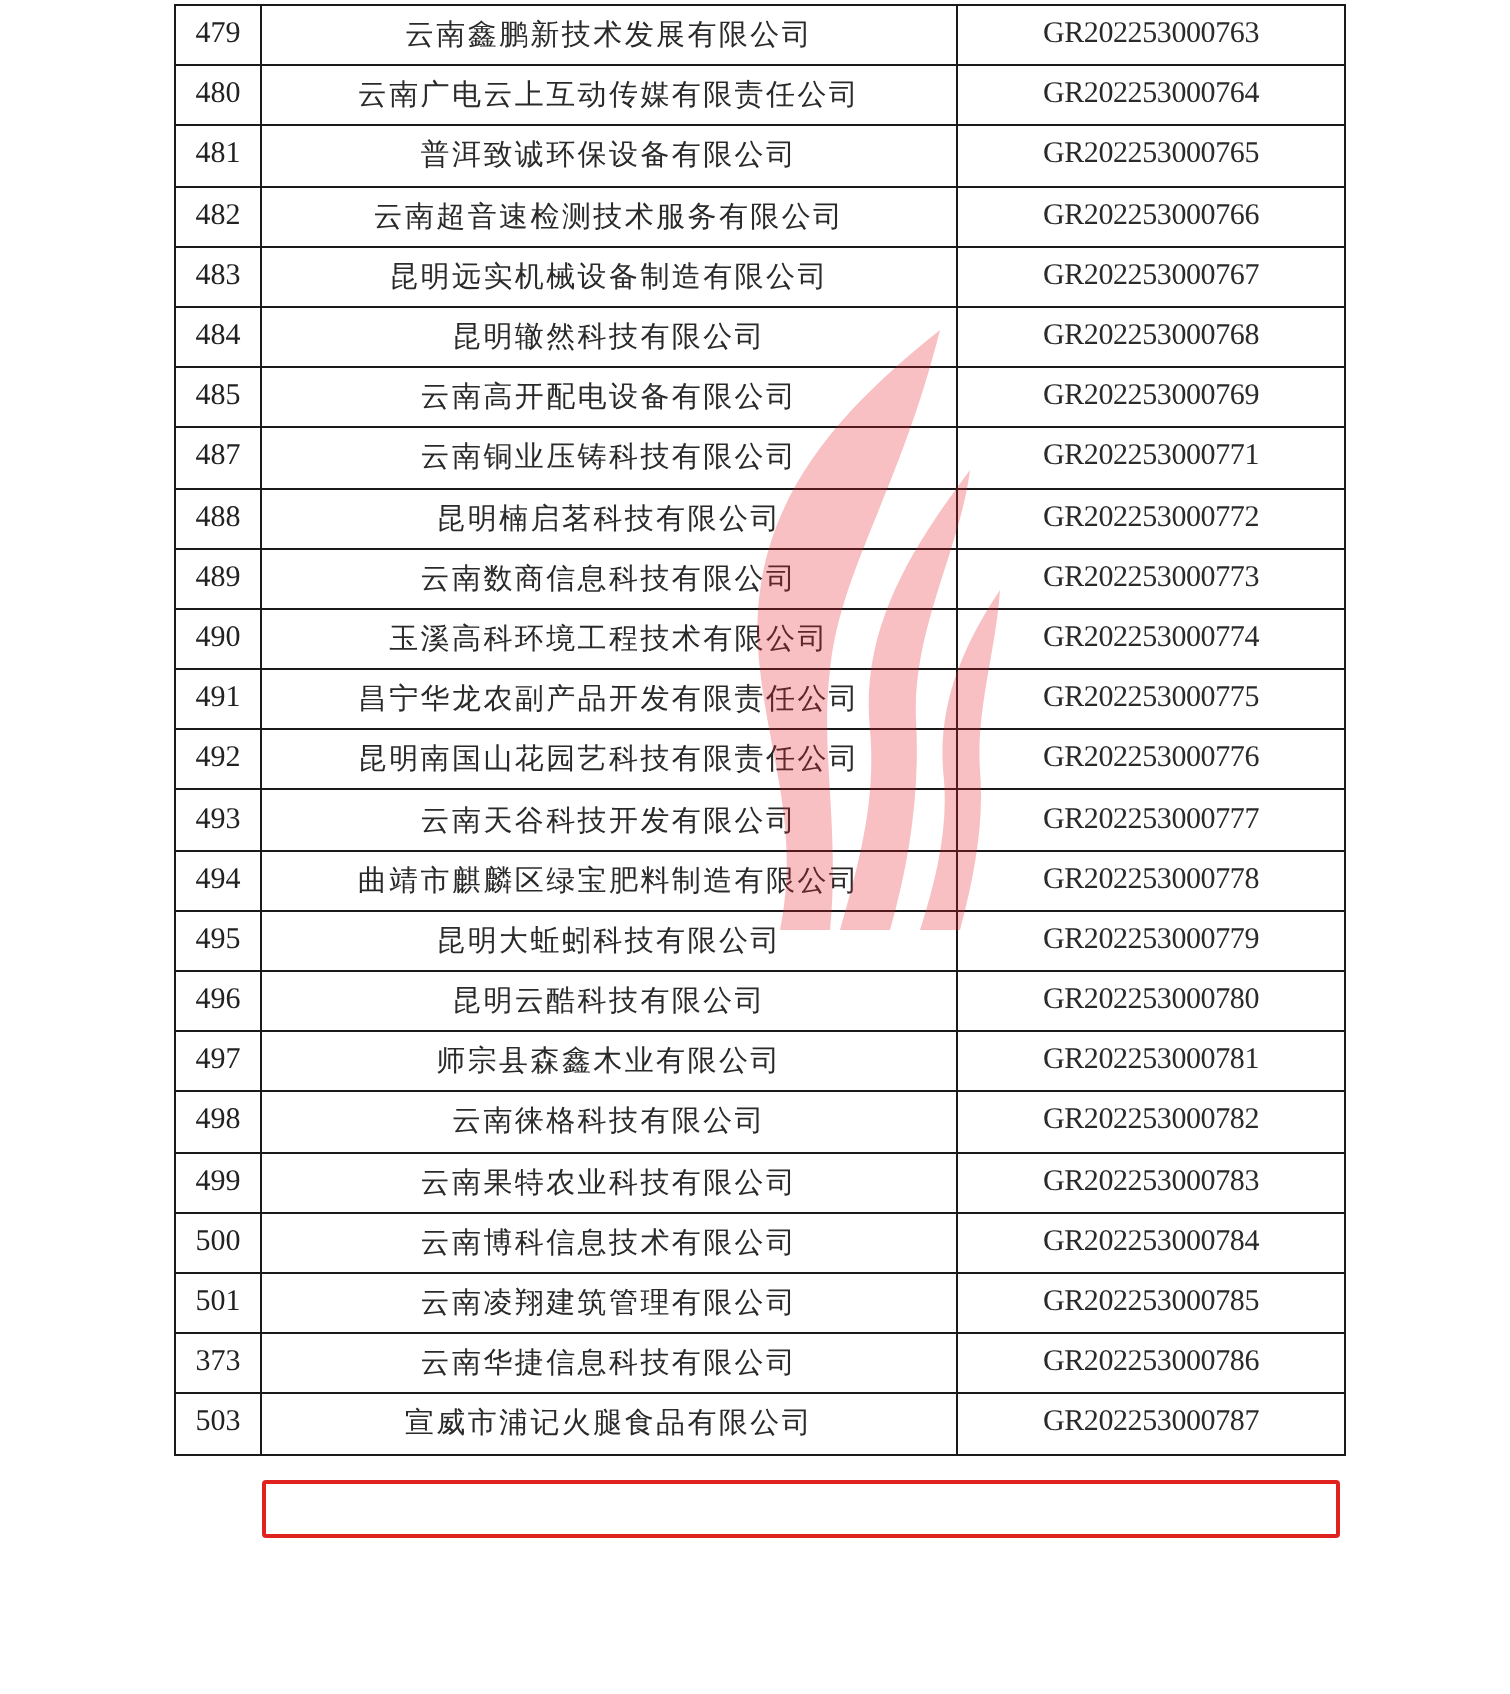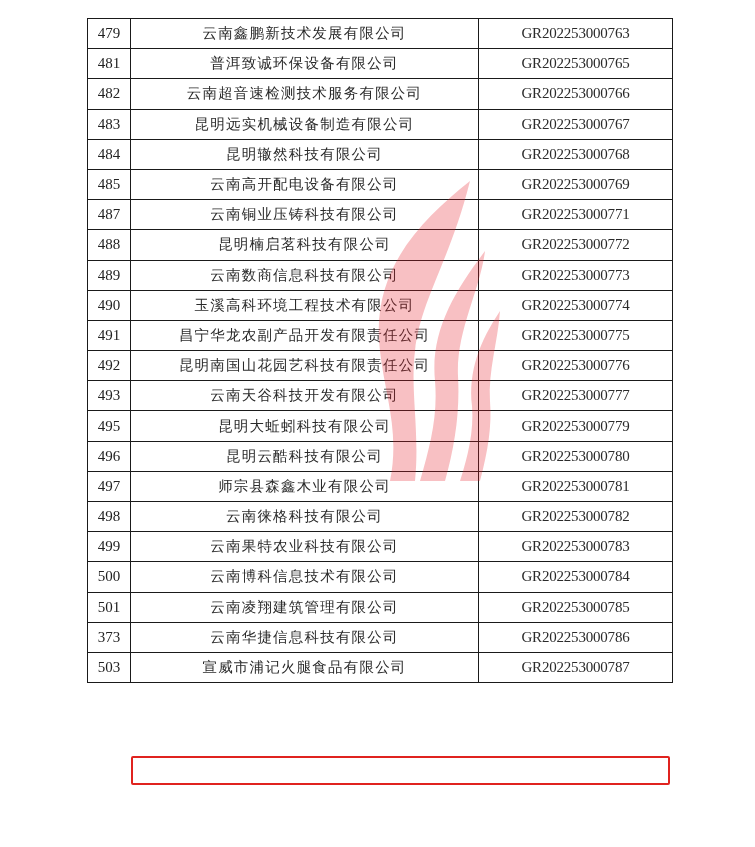--- a/index.html
+++ b/index.html
@@ -1,38 +1,43 @@
 <!DOCTYPE html>
 <html><head>
 <meta charset="utf-8">
 <style>
   html, body { margin: 0; padding: 0; background: #ffffff; }
   body { width: 755px; height: 847px; position: relative; overflow: hidden;
          font-family: "DejaVu Serif", "Liberation Serif", serif; color: #222; }
-  .page { position: absolute; left: 0; top: 16px; width: 755px; height: 642px; }
+  .page { position: absolute; left: 0; top: 0; width: 755px; height: 642px; }
   table.list { position: absolute; left: 87px; top: 2px; border-collapse: collapse; }
   table.list td { border: 1.5px solid #1a1a1a; height: 29.2px; padding: 0; text-align: center;
                   vertical-align: middle; background: transparent; }
   td.num { width: 42px; font-family: "Liberation Serif", serif; font-size: 15px; padding-top: 3px; }
   td.name { width: 347px; font-family: "DejaVu Sans", sans-serif; font-size: 14.5px; letter-spacing: 1.2px; color: #2a2a2a; }
   td.code { width: 193px; font-family: "Liberation Serif", serif; font-size: 15px; color: #2a2a2a; letter-spacing: -0.2px; }
   .watermark { position: absolute; left: 360px; top: 165px; width: 140px; height: 300px; pointer-events: none; z-index: 2; opacity: 0.28; }
   .highlight { position: absolute; left: 131px; top: 740px; width: 535px; height: 25px;
                border: 2.5px solid #e0231f; border-radius: 2px; z-index: 3; pointer-events: none; }
 </style>
 </head>
 <body>
 
 <div class="page">
   <table class="list">
     <tbody id="tbody">
         <tr>
           <td class="num">479</td>
           <td class="name">云南鑫鹏新技术发展有限公司</td>
           <td class="code">GR202253000763</td>
+        </tr>
+        <tr>
+          <td class="num">480</td>
+          <td class="name">云南广电云上互动传媒有限责任公司</td>
+          <td class="code">GR202253000764</td>
         </tr>
         <tr>
           <td class="num">481</td>
           <td class="name">普洱致诚环保设备有限公司</td>
           <td class="code">GR202253000765</td>
         </tr>
         <tr>
           <td class="num">482</td>
           <td class="name">云南超音速检测技术服务有限公司</td>
           <td class="code">GR202253000766</td>
@@ -81,20 +86,25 @@
           <td class="num">492</td>
           <td class="name">昆明南国山花园艺科技有限责任公司</td>
           <td class="code">GR202253000776</td>
         </tr>
         <tr>
           <td class="num">493</td>
           <td class="name">云南天谷科技开发有限公司</td>
           <td class="code">GR202253000777</td>
         </tr>
         <tr>
+          <td class="num">494</td>
+          <td class="name">曲靖市麒麟区绿宝肥料制造有限公司</td>
+          <td class="code">GR202253000778</td>
+        </tr>
+        <tr>
           <td class="num">495</td>
           <td class="name">昆明大蚯蚓科技有限公司</td>
           <td class="code">GR202253000779</td>
         </tr>
         <tr>
           <td class="num">496</td>
           <td class="name">昆明云酷科技有限公司</td>
           <td class="code">GR202253000780</td>
         </tr>
         <tr>

